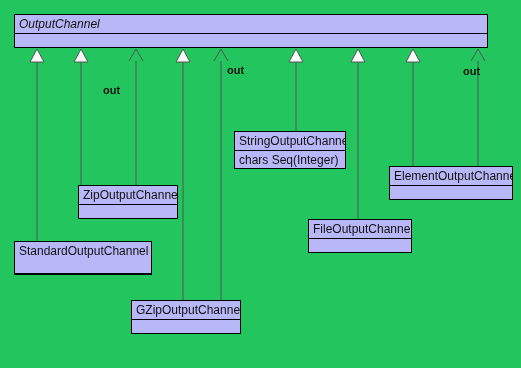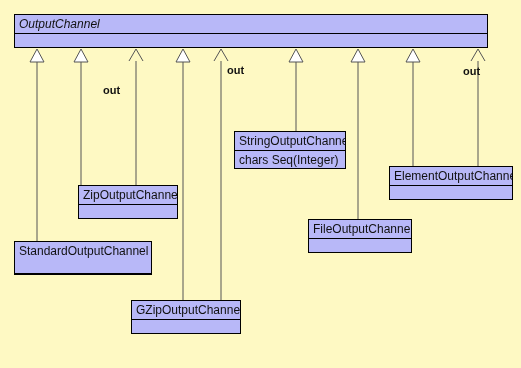--- a/index.html
+++ b/index.html
@@ -8,21 +8,21 @@
     padding: 0;
     background: #ffffff;
   }
   body {
     font-family: "Liberation Sans", sans-serif;
   }
   #diagram {
     position: relative;
     width: 521px;
     height: 368px;
-    background: #fef9c3;
+    background: #22c55e;
     overflow: hidden;
   }
   #edges {
     position: absolute;
     left: 0;
     top: 0;
     width: 521px;
     height: 368px;
   }
   .uml-class {

